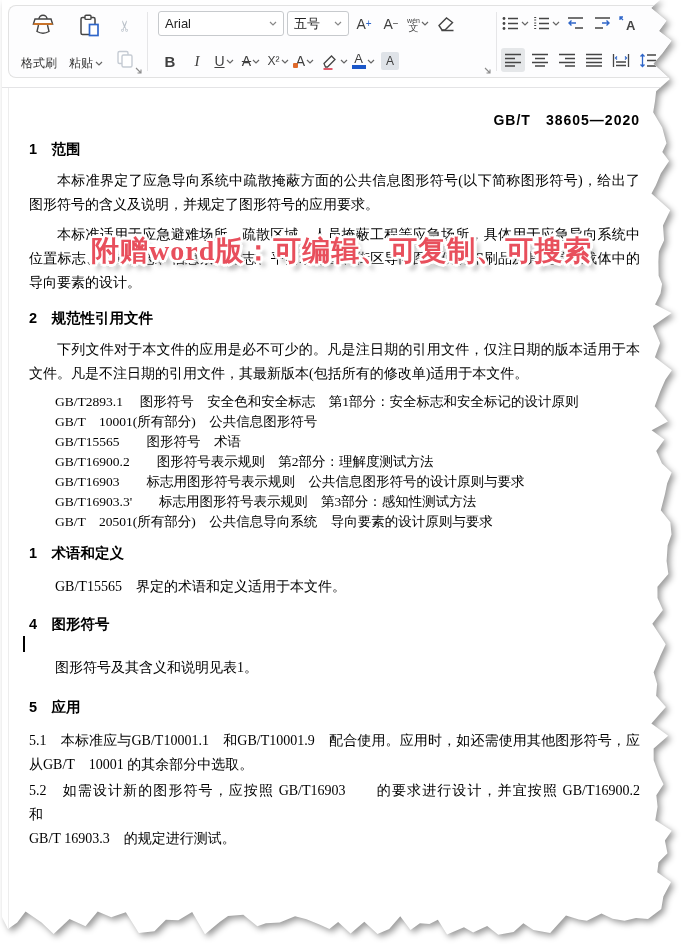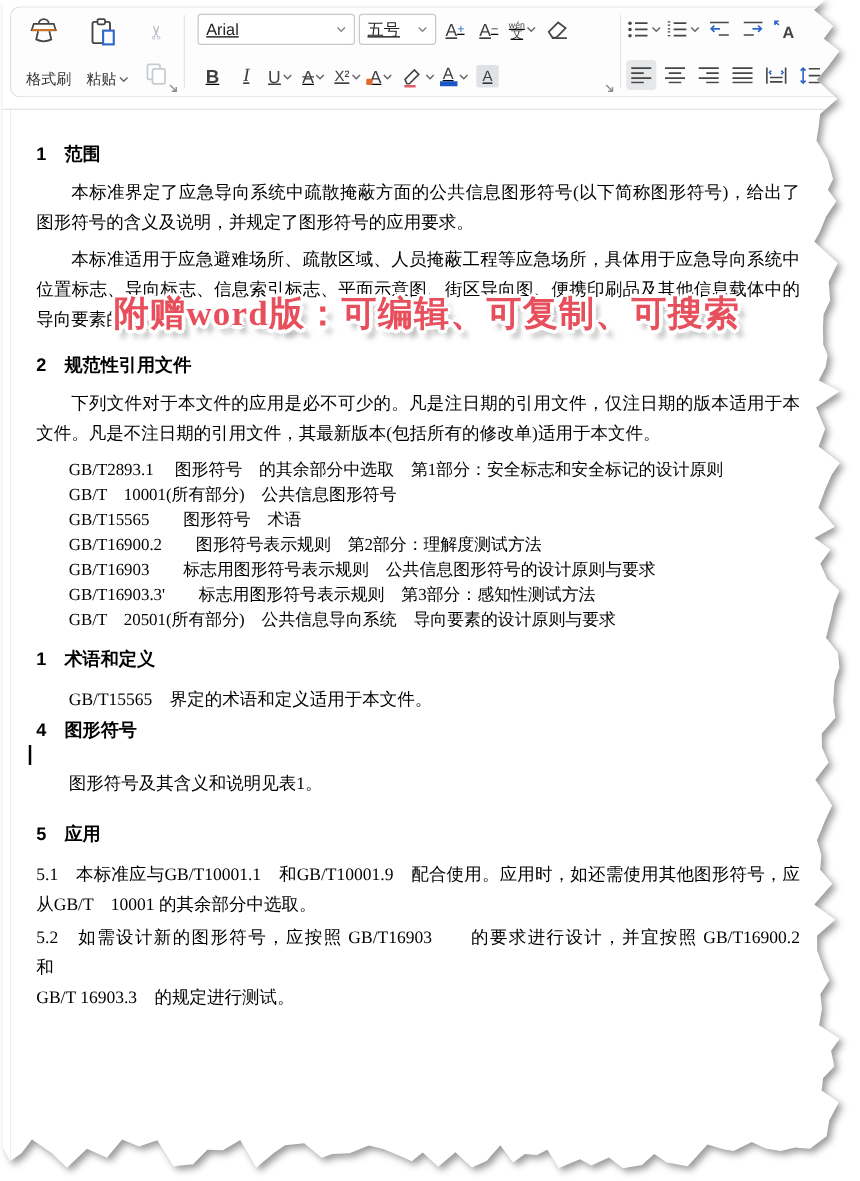--- a/index.html
+++ b/index.html
@@ -9,22 +9,22 @@
 
   
   .ribbon-panel{position:absolute;left:8px;top:5px;right:10px;height:71px;
     border:1px solid #e2e2e2;border-right:none;border-radius:8px 0 0 8px;
     background:#fdfdfe;display:flex;align-items:stretch;}
   .ribbon-sep{position:absolute;left:0;top:87px;width:100%;border-bottom:1px solid #e4e4e6;}
   .vdiv{width:1px;background:#e6e6e8;margin:6px 0;}
   .grp{position:relative;display:flex;}
   .g1{padding:4px 10px 2px 10px;gap:8px;}
   .cols{display:flex;flex-direction:column;justify-content:space-between;padding:5px 8px 4px 10px;flex:1;}
-  .rowf{display:flex;align-items:center;gap:3px;text-decoration:underline;}
-  .bigbtn{display:flex;flex-direction:column;align-items:flex-start;justify-content:space-between;
+  .rowf{display:flex;align-items:center;gap:3px;}
+  .bigbtn{display:flex;flex-direction:column;align-items:flex-end;justify-content:space-between;
     padding:3px 2px;cursor:pointer;}
   .bigbtn .lbl{font-size:12px;color:#333;display:flex;align-items:center;gap:2px;}
   .cutcopy{display:flex;flex-direction:column;justify-content:space-around;align-items:center;}
   .scissors{font-size:15px;color:#b9c0c8;transform:rotate(-90deg);}
   .ibtn{min-width:24px;height:24px;display:flex;align-items:center;justify-content:center;
     gap:1px;border-radius:3px;cursor:pointer;color:#3f3f3f;font-size:14px;}
   .ibtn.active{background:#e5e7e9;}
   .combo{height:23px;border:1px solid #c7cacd;border-radius:3px;background:#fff;
     display:flex;align-items:center;justify-content:space-between;padding:0 6px;font-size:13px;color:#222;cursor:pointer;}
   .combo.font{width:112px;}
@@ -46,23 +46,23 @@
   .fx .dot{position:absolute;left:-3px;bottom:1px;width:5px;height:5px;background:#e06a2b;border-radius:1px;}
   .launcher{position:absolute;right:4px;bottom:2px;}
   .g3{padding:5px 4px;display:flex;flex-direction:column;justify-content:space-between;}
 
   
   .page{position:absolute;left:8px;right:0;top:88px;bottom:0;border-left:1px solid #ededed;
     font-family:"Liberation Serif",serif;color:#000;}
   .docnum{padding:24px 48px 0 0;text-align:right;font:700 14px "Liberation Sans",sans-serif;letter-spacing:1px;}
   .doctitle{margin-top:40px;text-align:center;font:700 20px "Liberation Sans",sans-serif;letter-spacing:3px;}
   .h{font:700 14.5px "Liberation Sans",sans-serif;margin:14px 50px 0 20px;}
-  .h.s1{margin-top:26px;}
+  .h.s1{margin-top:10px;}
   .h.s3{margin-top:12px;}
-  .h.s4{margin-top:2px;}
+  .h.s4{margin-top:16px;}
   .h.s5{margin-top:18px;}
   .bp{font-size:14px;line-height:24px;margin:10px 48px 0 20px;text-indent:2em;text-align:justify;}
   .bp.tight{margin-top:6px;}
   .refs{margin:6px 48px 0 46px;font-size:13.5px;line-height:20px;}
   .noind{font-size:14px;line-height:24px;margin:12px 48px 0 46px;}
   .clause{font-size:14px;line-height:24px;margin:12px 48px 0 20px;text-align:justify;}
   .clause.c2{margin-top:2px;}
   .cutline{font-size:14px;line-height:24px;margin:0 48px 0 20px;}
   .caret{display:block;width:2px;height:16px;background:#000;margin:2px 0 0 14px;}
   .watermark{position:absolute;left:82px;top:144px;white-space:nowrap;
@@ -293,32 +293,33 @@
             <path d="M3.5 1.5v12M1.5 3.5l2-2 2 2M1.5 11.5l2 2 2-2" fill="none" stroke="#2f66c9" stroke-width="1.3"></path>
             <path d="M8 2h9M8 7.5h9M8 13h9" stroke="#454545" stroke-width="1.3"></path>
               </svg>
             </div>
       </div>
     </div>
   </div>
   <div class="ribbon-sep"></div>
 
   <div class="page">
+    <div class="docnum">GB/T　38605—2020</div>
 
     <div class="h s1">1　范围</div>
     <div class="watermark">附赠word版：可编辑、可复制、可搜索</div>
 
     <div class="bp">本标准界定了应急导向系统中疏散掩蔽方面的公共信息图形符号(以下简称图形符号)，给出了图形符号的含义及说明，并规定了图形符号的应用要求。</div>
     <div class="bp tight">本标准适用于应急避难场所、疏散区域、人员掩蔽工程等应急场所，具体用于应急导向系统中位置标志、导向标志、信息索引标志、平面示意图、街区导向图、便携印刷品及其他信息载体中的导向要素的设计。</div>
 
     <div class="h">2　规范性引用文件</div>
     <div class="bp">下列文件对于本文件的应用是必不可少的。凡是注日期的引用文件，仅注日期的版本适用于本文件。凡是不注日期的引用文件，其最新版本(包括所有的修改单)适用于本文件。</div>
 
     <div class="refs">
-      <div>GB/T2893.1　 图形符号　的其余部分中选取　第1部分：安全标志和安全标记的设计原则</div>
+      <div>GB/T2893.1　 图形符号　安全色和安全标志　第1部分：安全标志和安全标记的设计原则</div>
       <div>GB/T　10001(所有部分)　公共信息图形符号</div>
       <div>GB/T15565　　图形符号　术语</div>
       <div>GB/T16900.2　　图形符号表示规则　第2部分：理解度测试方法</div>
       <div>GB/T16903　　标志用图形符号表示规则　公共信息图形符号的设计原则与要求</div>
       <div>GB/T16903.3'　　标志用图形符号表示规则　第3部分：感知性测试方法</div>
       <div>GB/T　20501(所有部分)　公共信息导向系统　导向要素的设计原则与要求</div>
     </div>
 
     <div class="h s3">1　术语和定义</div>
     <div class="noind">GB/T15565　界定的术语和定义适用于本文件。</div>

